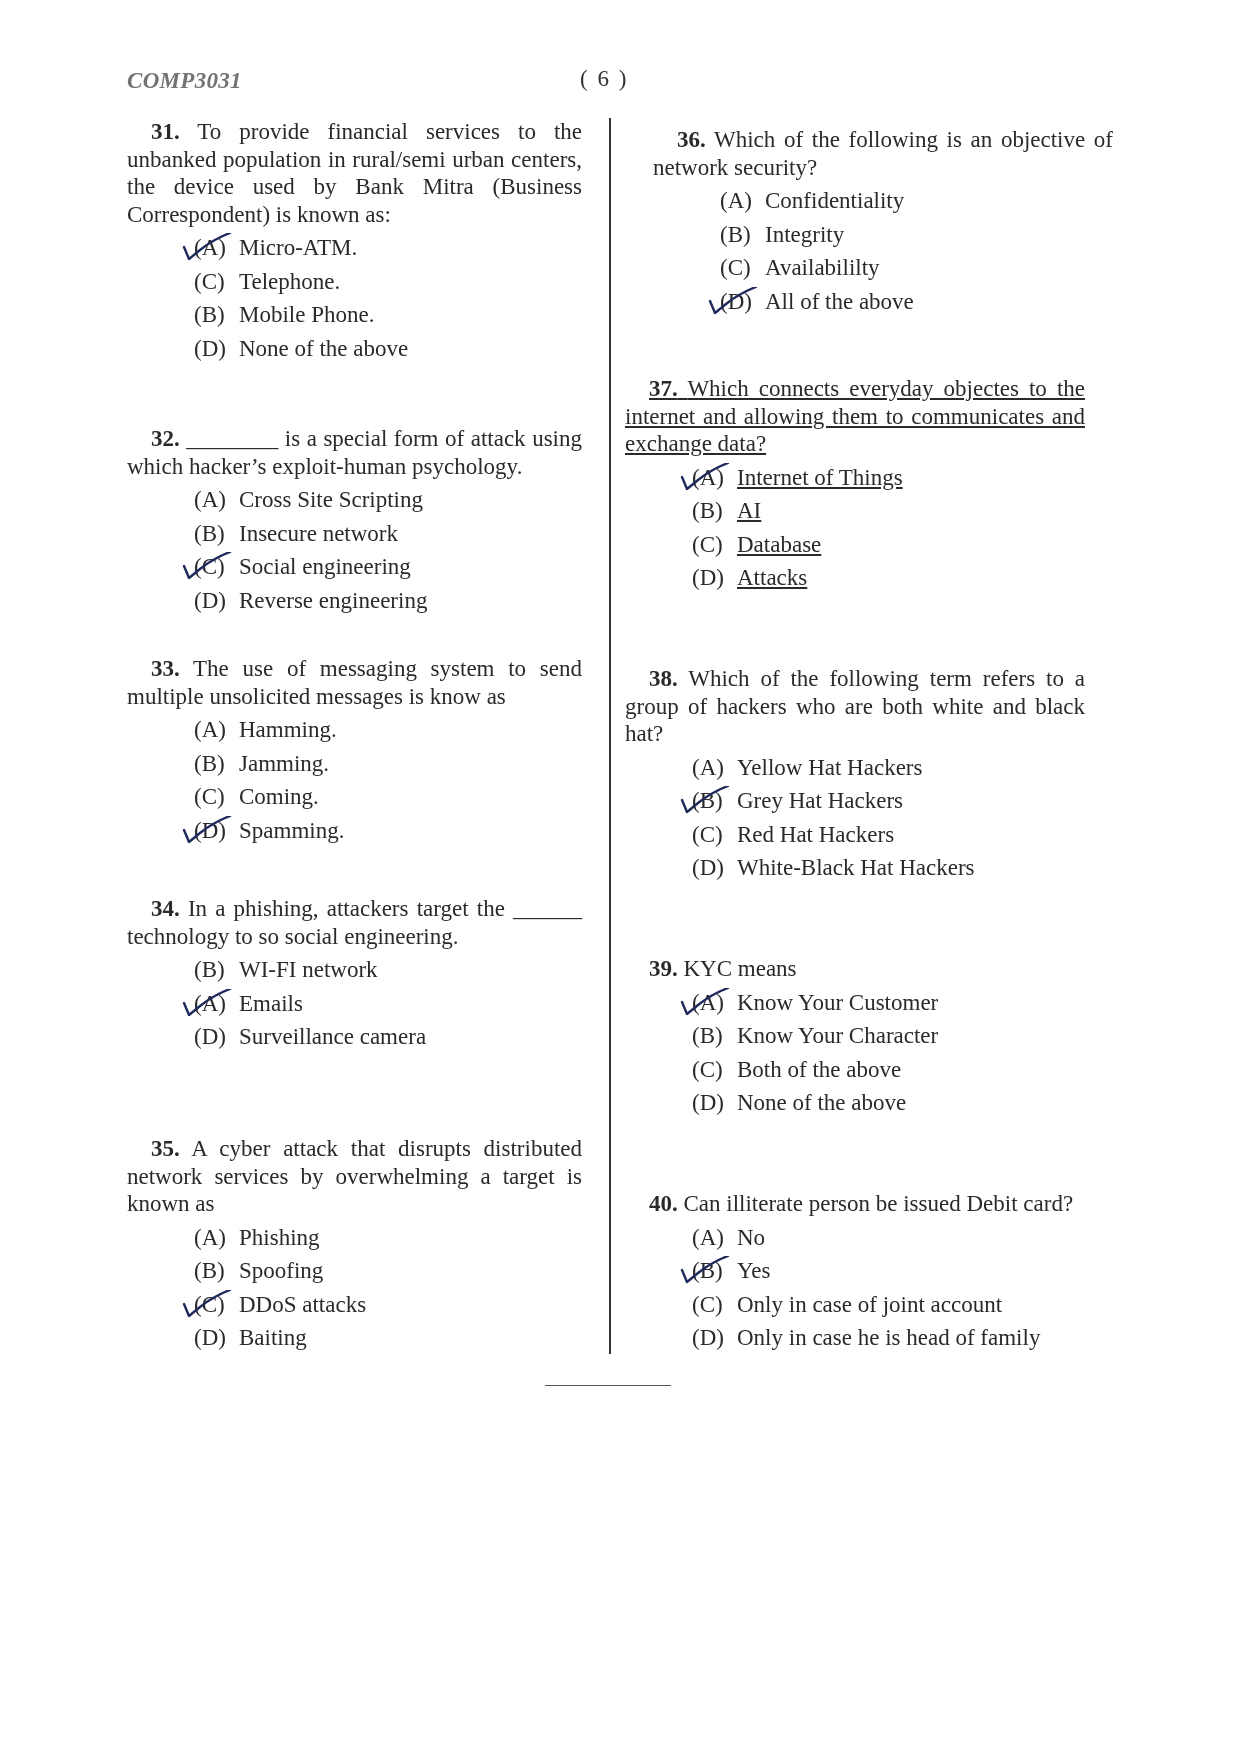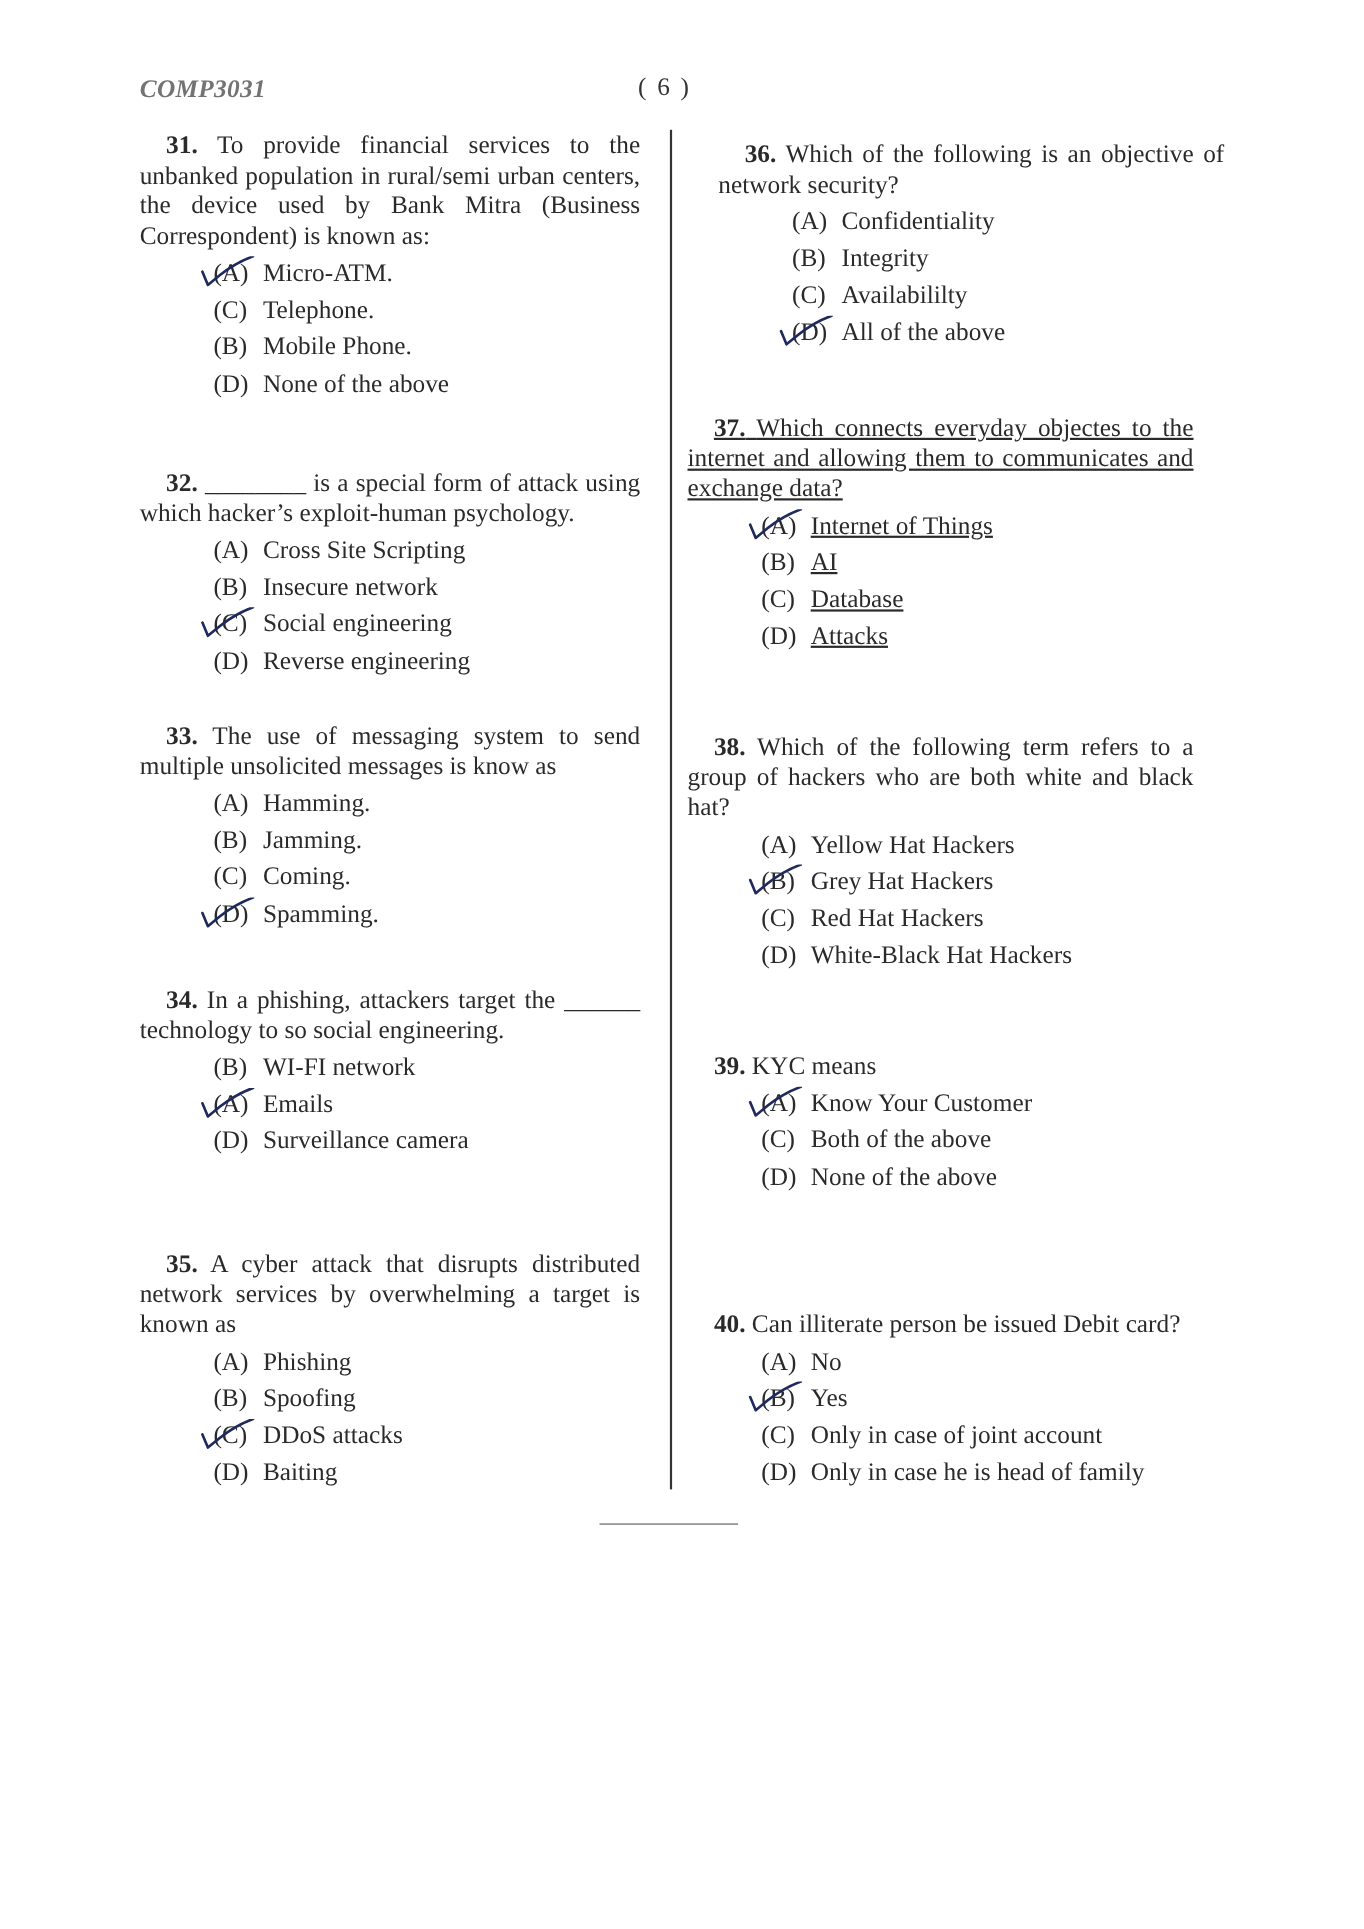--- a/index.html
+++ b/index.html
@@ -113,20 +113,21 @@
         <div class="opt"><span class="opt-label">(C)</span><span>Red Hat Hackers</span></div>
         <div class="opt"><span class="opt-label">(D)</span><span>White-Black Hat Hackers</span></div>
       </div>
     </div>
     <div class="question" style="left: 625px; top: 955px; width: 460px;">
       <div class="q-text" style="text-indent: 24px;"><span class="q-num">39.</span> <span>KYC means</span></div>
       <div class="opts">
         <div class="opt"><span class="opt-label">(A)</span><span>Know Your Customer</span><svg class="tick" viewBox="0 0 60 30">
             <path d="M4 14 L9 26 L20 17 Q34 6 50 0" style="stroke: rgb(31, 42, 92);"></path>
           </svg></div>
+        <div class="opt"><span class="opt-label">(B)</span><span>Know Your Character</span></div>
         <div class="opt"><span class="opt-label">(C)</span><span>Both of the above</span></div>
         <div class="opt"><span class="opt-label">(D)</span><span>None of the above</span></div>
       </div>
     </div>
     <div class="question" style="left: 625px; top: 1190px; width: 460px;">
       <div class="q-text" style="text-indent: 24px;"><span class="q-num">40.</span> <span>Can illiterate person be issued Debit card?</span></div>
       <div class="opts">
         <div class="opt"><span class="opt-label">(A)</span><span>No</span></div>
         <div class="opt"><span class="opt-label">(B)</span><span>Yes</span><svg class="tick" viewBox="0 0 60 30">
             <path d="M4 14 L9 26 L20 17 Q34 6 50 0" style="stroke: rgb(31, 42, 92);"></path>

